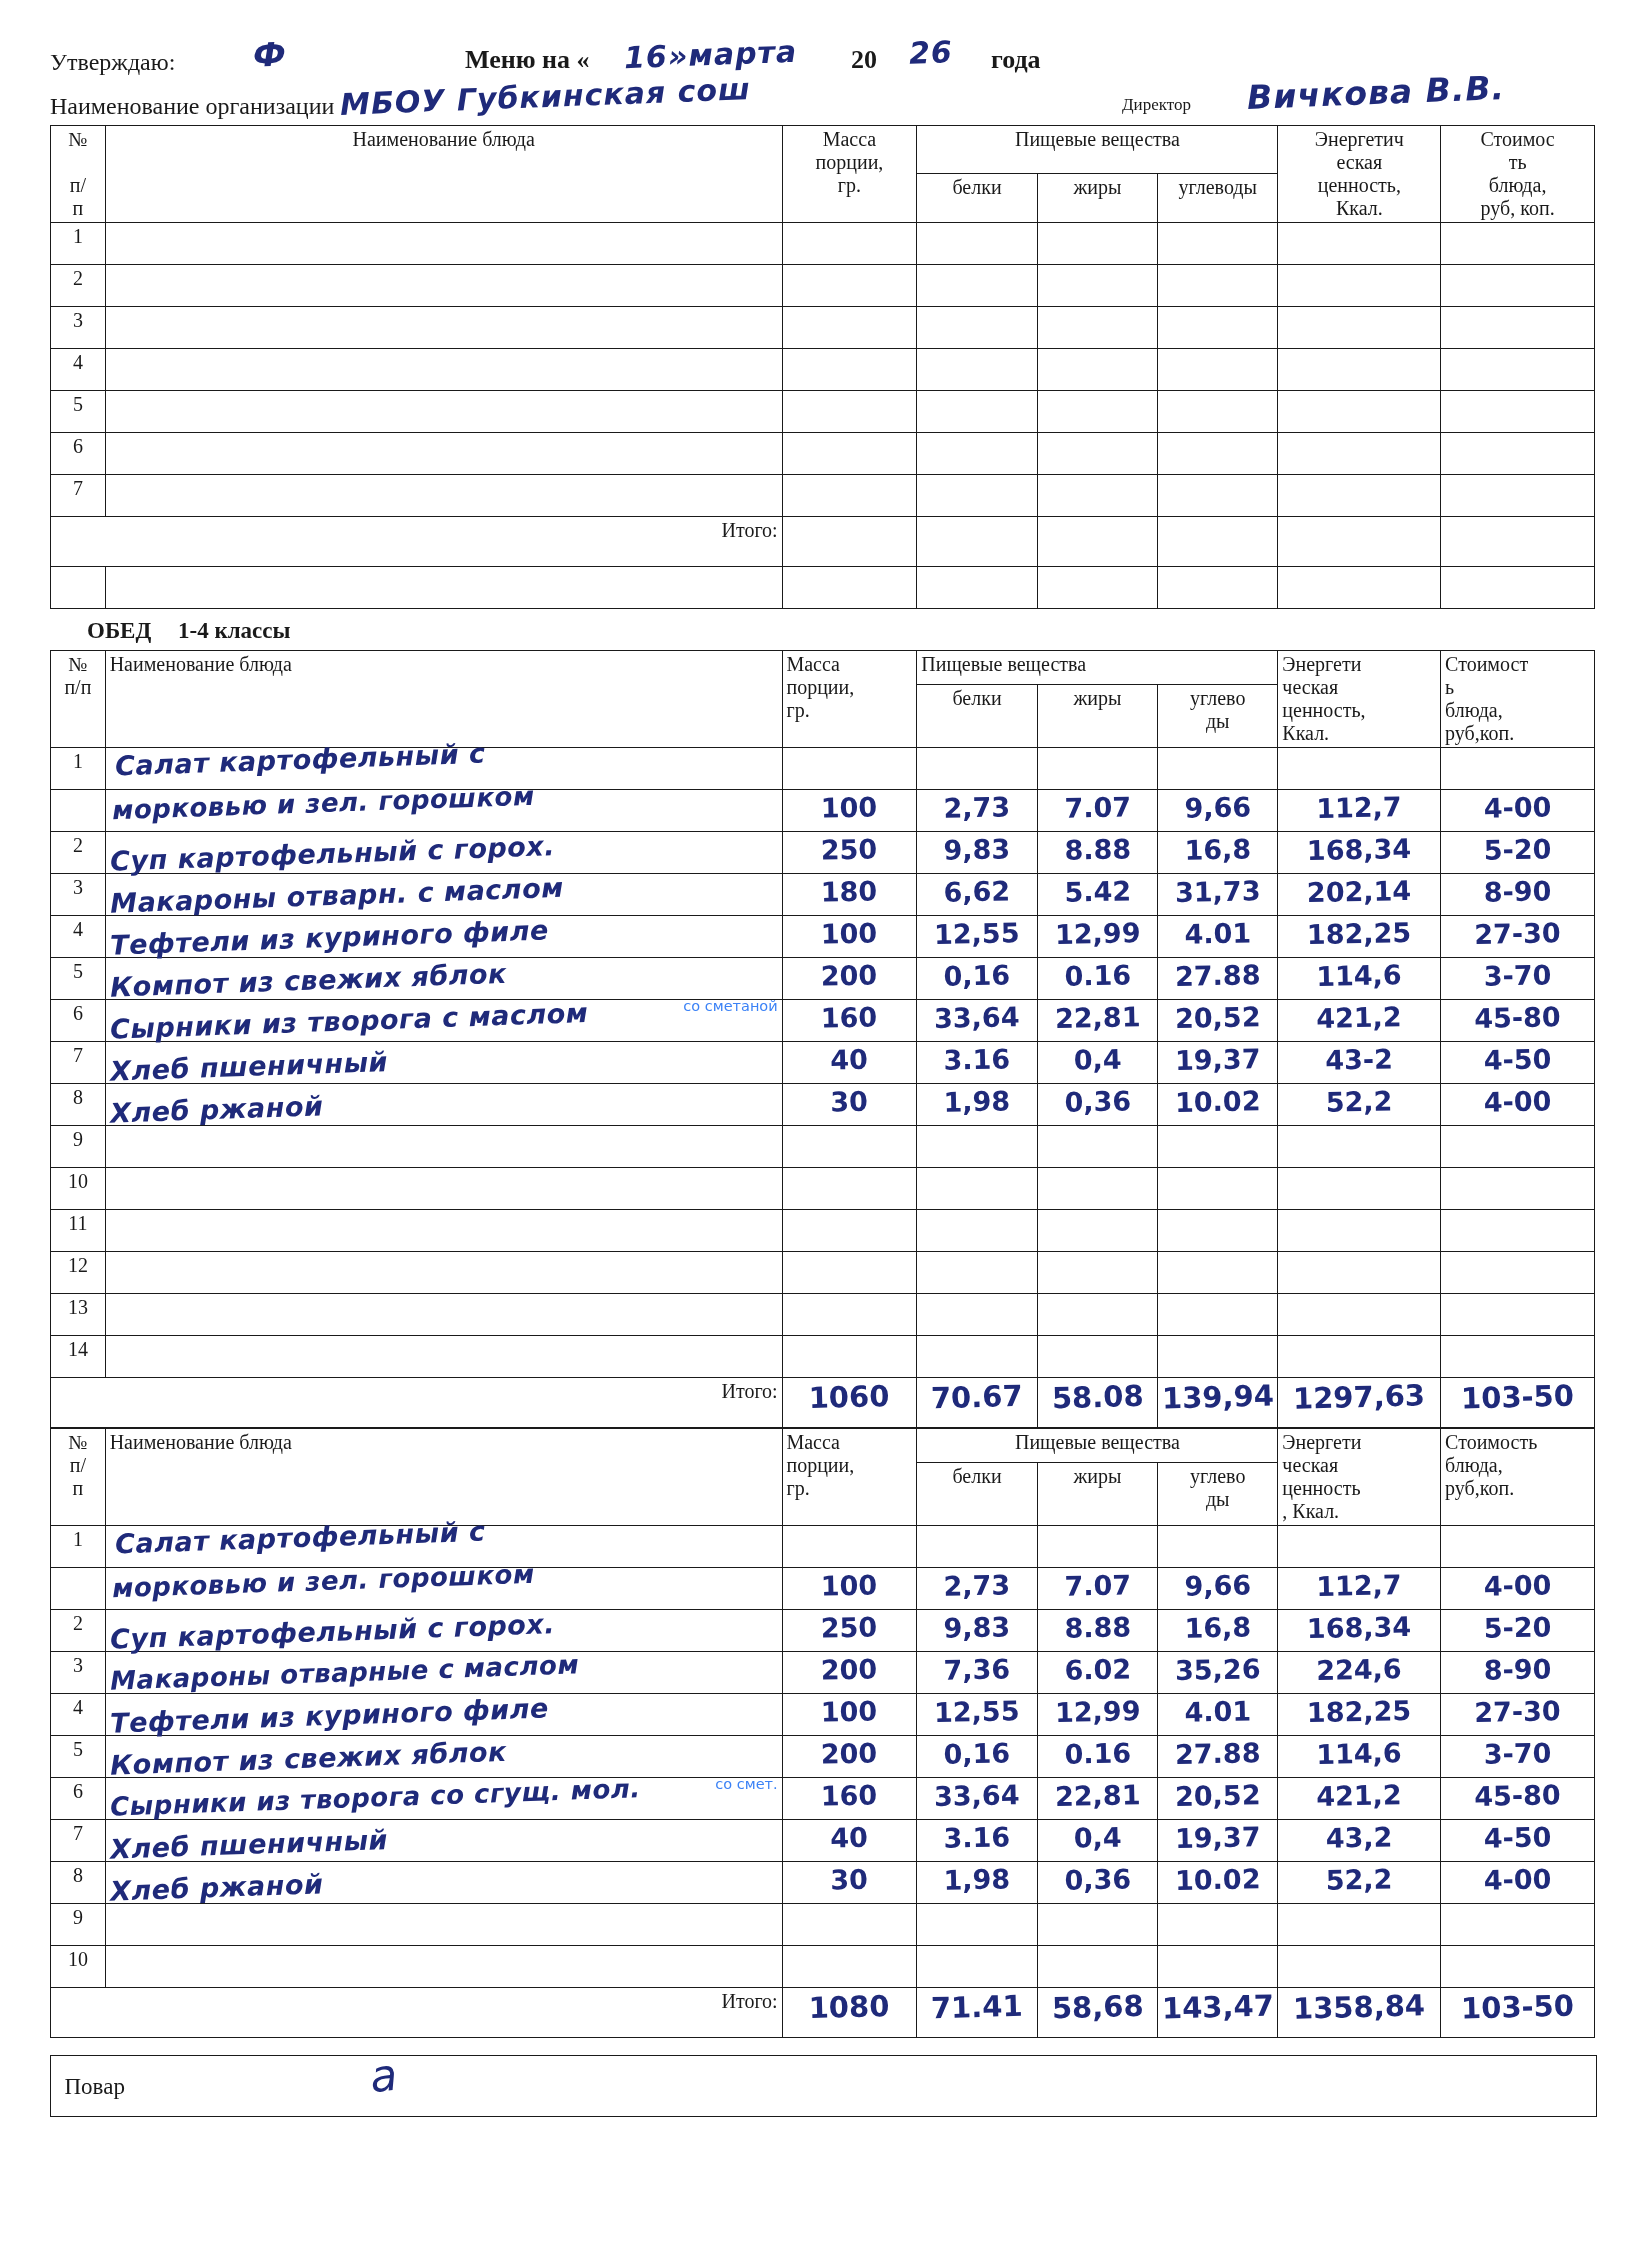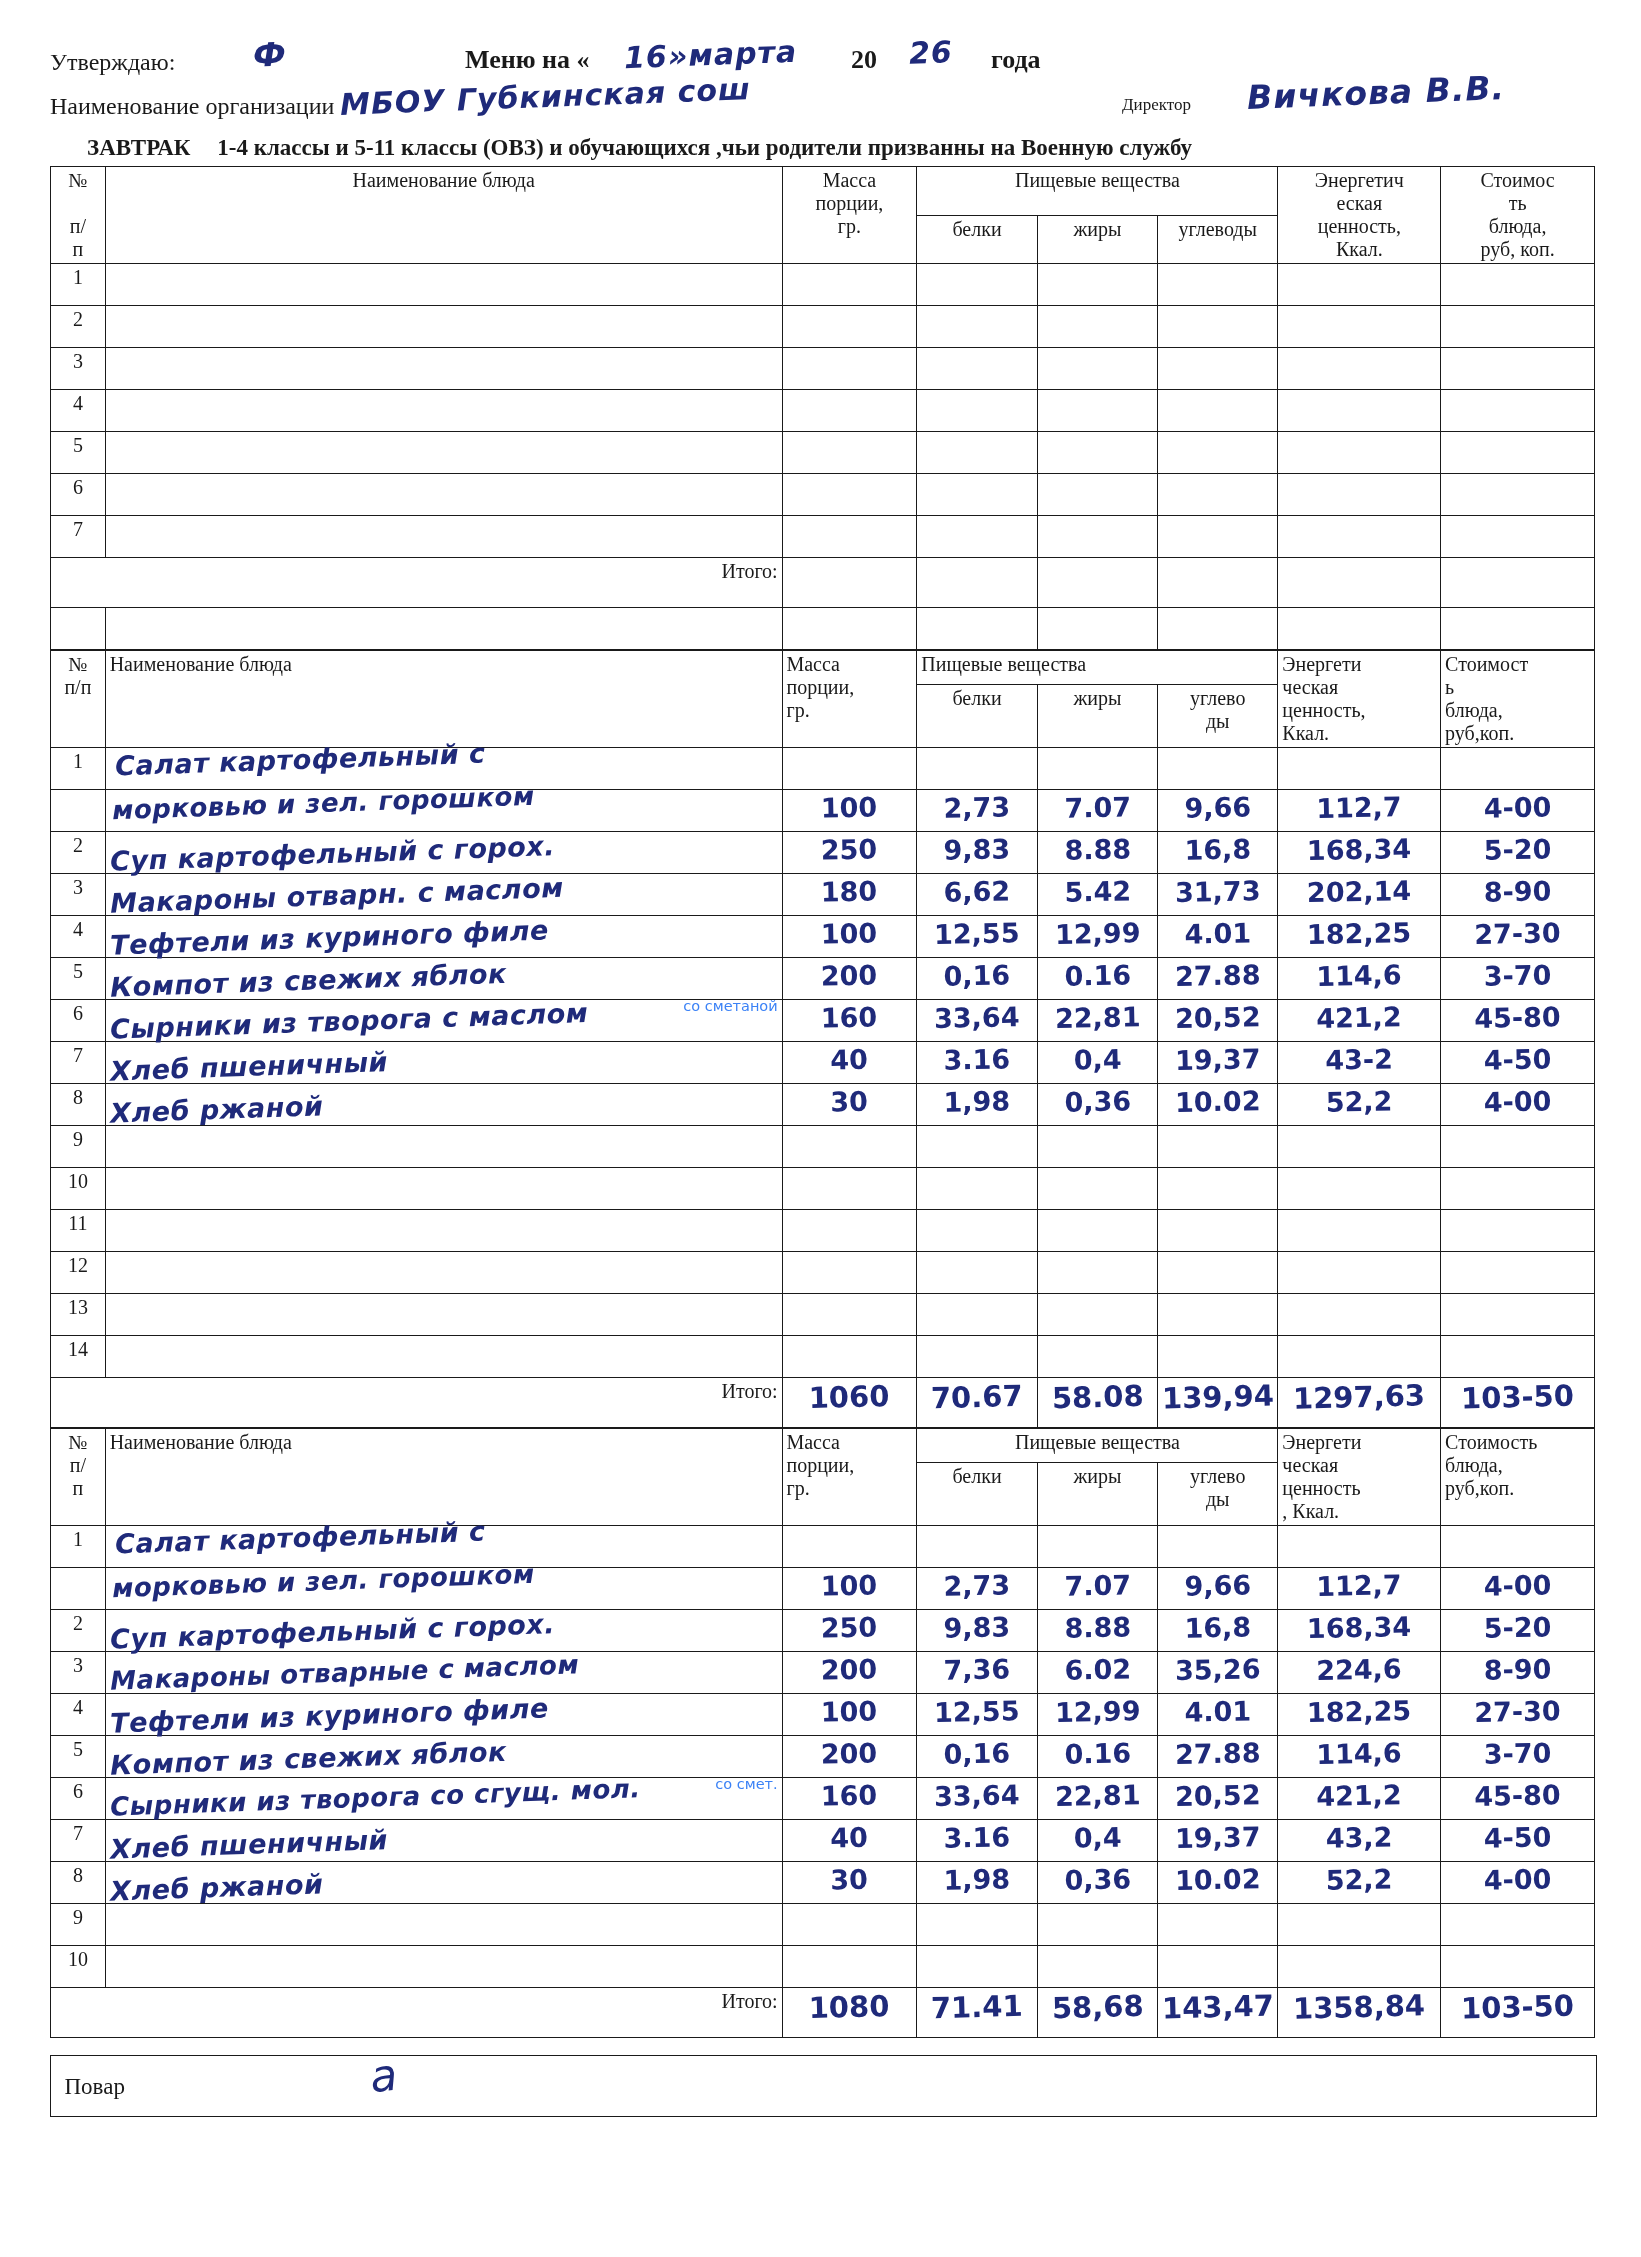--- a/index.html
+++ b/index.html
@@ -180,24 +180,20 @@
     <span class="menu-goda">года</span>
   </div>
 
   <div class="org-line">
     <span class="org-label">Наименование организации</span>
     <span class="org-hw hw mid">МБОУ Губкинская сош</span>
     <span class="dir-label">Директор</span>
     <span class="dir-hw hw big">Вичкова В.В.</span>
   </div>
 
-  <div class="section-title">
-    <span>ЗАВТРАК</span>
-    <span class="sub">1-4 классы и 5-11 классы (ОВЗ) и обучающихся ,чьи родители призванны на Военную службу</span>
-  </div>
 
   <table class="menu">
     <tbody>
           <tr>
       <td class="c-num" rowspan="2" style="height:83px">
         <div class="two-line-head">
           <span>№</span><br><br>
           <span>п/</span><br>
           <span>п</span>
         </div>
@@ -319,20 +315,24 @@
       <td></td>
       <td></td>
       <td></td>
       <td></td>
       <td></td>
       <td></td>
     </tr>
   </tbody>
       </table>
 
+  <div class="section-title">
+    <span>ОБЕД</span>
+    <span class="sub">1-4 классы</span>
+  </div>
 
   <table class="menu">
     <tbody>
           <tr>
       <td class="c-num" rowspan="2">
         <div class="two-line-head">
           <span>№</span><br>
           <span>п/п</span>
         </div>
       </td>

